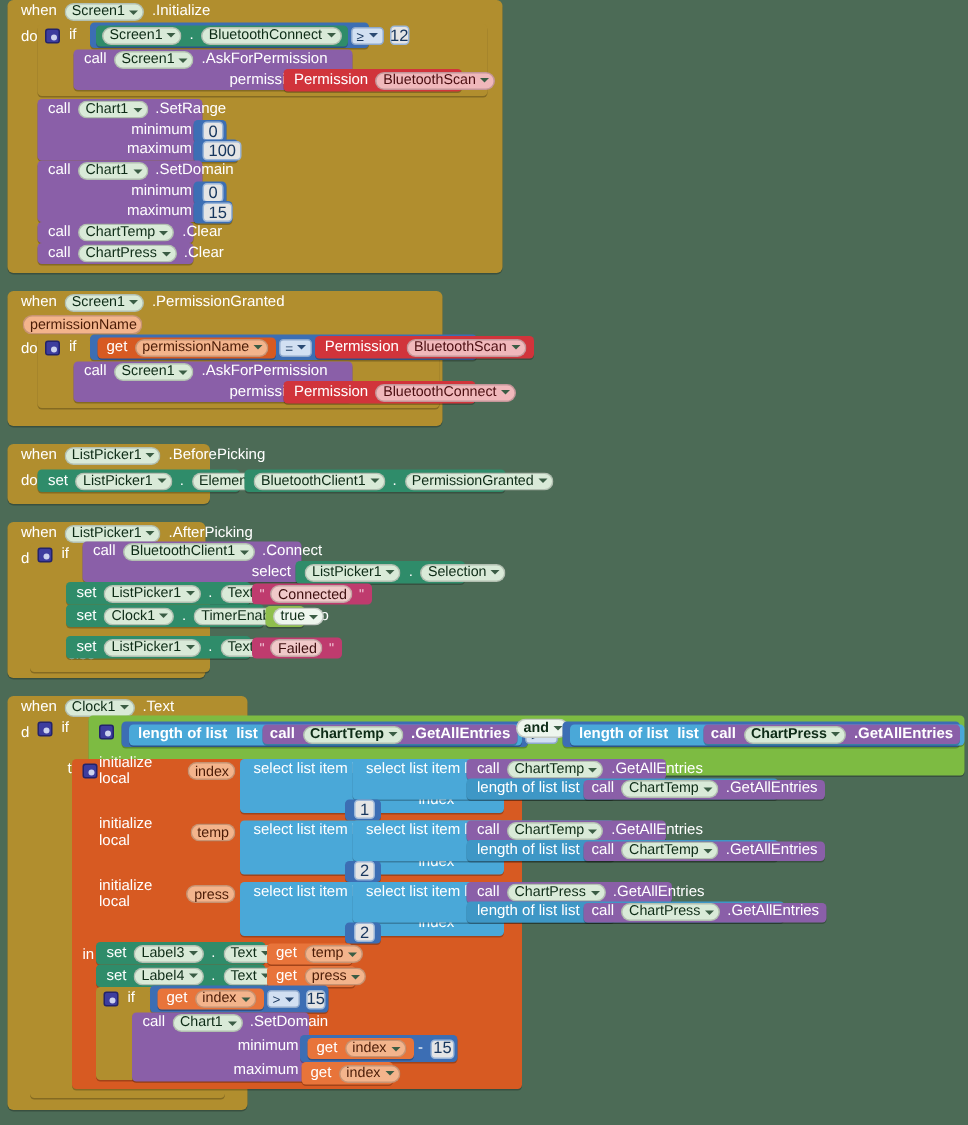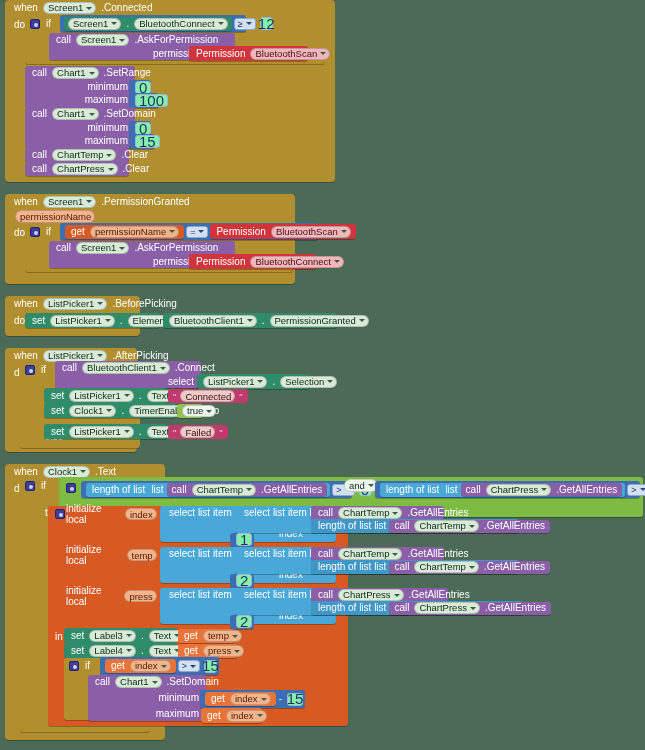--- a/index.html
+++ b/index.html
@@ -63,26 +63,26 @@
     border-top:3px solid #3a5c44;
   }
   .fld.lt { background:#eef6ee; }
   .fld.pk { background:#f0c9c9; color:#3b0d0d; }
   .fld.or { background:#f3b48c; color:#4a1b06; }
   .fld.rd { background:#f0b8bb; color:#4a0d10; }
 
   
   .num {
     display:inline-flex; align-items:center; justify-content:center;
-    background:#86efac; color:#17365d;
+    background:#e5e5e5; color:#17365d;
     border:1px solid #9bb6d8;
     border-radius:3px;
     height:13px; min-width:13px;
     padding:0 3px;
-    font-size:15px;
+    font-size:11px;
     margin:0 2px;
   }
   
   .op {
     display:inline-flex; align-items:center;
     background:#d2e0f2; color:#17365d;
     border:1px solid #8fa9cc;
     border-radius:3px;
     height:12px; padding:0 3px;
     font-size:9px; margin:0 2px;
@@ -126,21 +126,21 @@
 <div id="canvas">
 
   <div class="blk c-event" style="left:5px; top:0px; width:330px; height:182px; border-radius:4px;">
 
     <div class="row" style="height:16px; padding-left:6px;">
       <span class="lbl">when</span>
       <span class="fld">
         <span>Screen1</span>
           <i class="caret"></i>
       </span>
-      <span class="lbl">.Connected</span>
+      <span class="lbl">.Initialize</span>
     </div>
 
     <div class="lbl" style="position:absolute; left:6px; top:19px;">do</div>
 
     <div class="blk c-ctrl" style="left:20px; top:16px; width:300px; height:48px;">
       <div class="row" style="height:15px; padding-left:2px;">
         <span class="gear"></span>
         <span class="lbl">if</span>
       </div>
       <div class="lbl" style="position:absolute; left:22px; top:18px;">then</div>
@@ -482,21 +482,21 @@
   </div>
 
   <div class="blk c-ctrl" style="left:20px; top:478px; width:130px; height:254px;">
     <div class="row" style="height:15px; padding-left:2px;">
       <span class="gear"></span>
       <span class="lbl">if</span>
     </div>
     <div class="lbl" style="position:absolute; left:22px; top:29px;">then</div>
   </div>
 
-  <div class="blk c-lgreen" style="left:59px; top:477px; width:584px; height:40px;">
+  <div class="blk c-lgreen" style="left:59px; top:477px; width:584px; height:40px;font-weight:bold;">
     <span class="gear" style="position:absolute; left:4px; top:6px;"></span>
 
     <div class="blk c-blue" style="left:22px; top:4px; width:271px; height:17px;">
       <div class="row" style="height:17px; padding-left:5px;">
         <span class="blk c-cyan" style="position:relative; height:14px; display:flex; align-items:center; padding:0 3px; border-radius:3px;">
           <span class="lbl">length of list</span>
           <span class="lbl">list</span>
           <span class="blk c-purple" style="position:relative; height:13px; display:flex; align-items:center; padding:0 2px; border-radius:3px;">
             <span class="lbl">call</span>
             <span class="fld">

